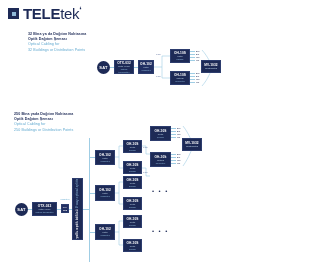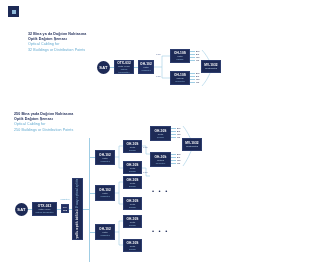--- a/index.html
+++ b/index.html
@@ -74,20 +74,21 @@
 </style>
 </head>
 <body>
 
 <div id="page">
 
   <div id="header">
     <div id="logo-mark">
         <i></i>
       </div>
+    <div id="logo-text"><span>TELE</span><span class="lt">tek</span><span id="logo-tick">ʻ</span></div>
   </div>
 
   <div class="sect-title" id="title-top">
     <div class="tl-tr">32 Bina ya da Dağıtım Noktasına</div>
     <div class="tl-tr">Optik Dağıtım Şeması</div>
     <div class="tl-en">Optical Cabling for</div>
     <div class="tl-en">32 Buildings or Distribution Points</div>
   </div>
 
   <div class="sat" style="left:97px; top:61px; width:13px; height:13px;">SAT</div>

